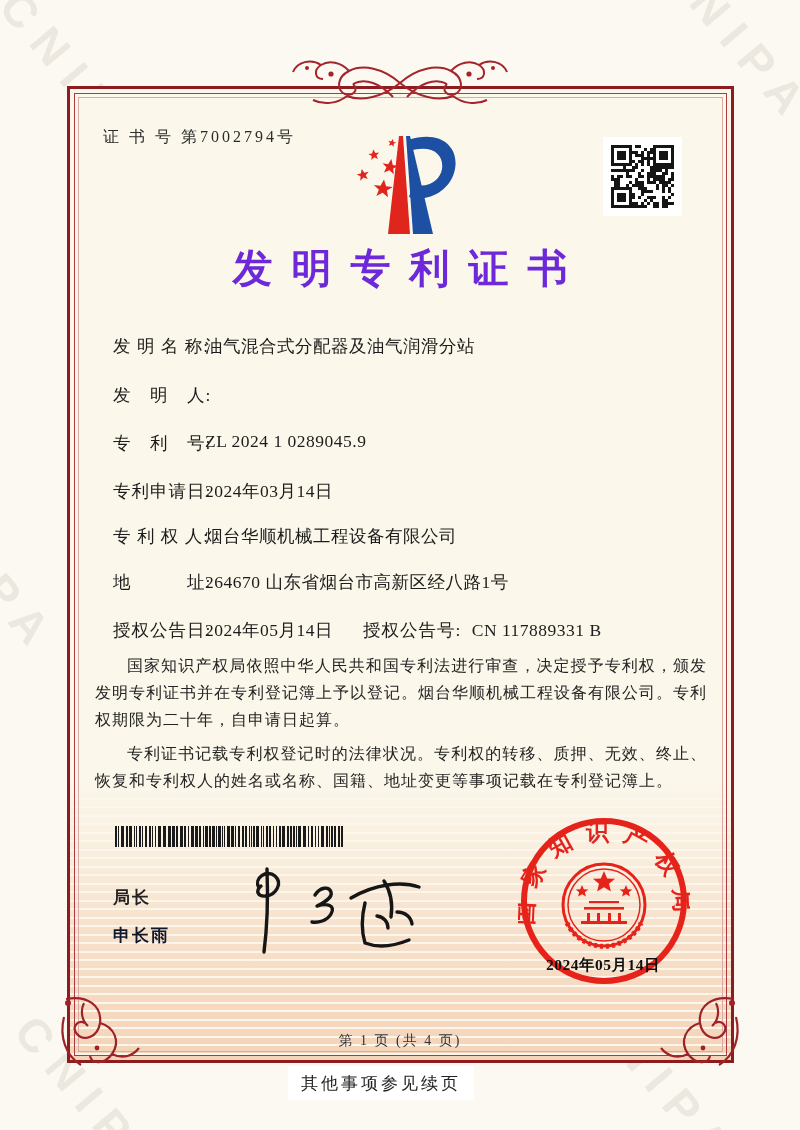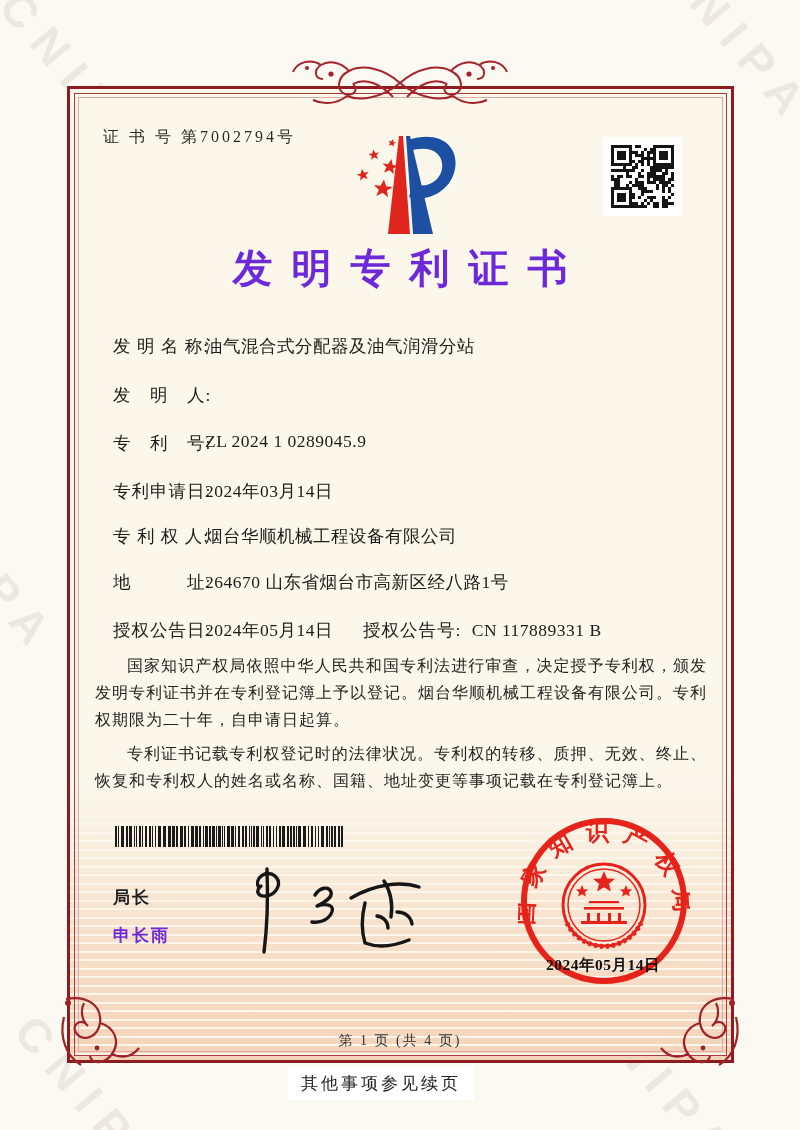--- a/index.html
+++ b/index.html
@@ -78,21 +78,21 @@
     left:95px;top:652px;width:612px;z-index:4;
     font-size:16px;line-height:27px;text-align:justify;letter-spacing:1px;color:#242424;
   }
   .paras p{margin:0 0 7px 0;text-indent:2em;}
 
   .barcode{left:115px;top:826px;z-index:4;}
 
   .dir-t{left:113px;top:886px;font-family:"Liberation Sans","DejaVu Sans",sans-serif;
          font-size:17px;font-weight:600;color:#222;z-index:4;letter-spacing:2px;}
   .dir-n{left:113px;top:924px;font-family:"Liberation Sans","DejaVu Sans",sans-serif;
-         font-size:17px;font-weight:600;color:#6d28d9;z-index:4;letter-spacing:2px;}
+         font-size:17px;font-weight:600;color:#0f172a;z-index:4;letter-spacing:2px;}
   .sig{left:225px;top:862px;z-index:4;}
 
   .seal{left:518px;top:815px;z-index:5;}
   .seal-date{
     left:533px;top:955px;width:140px;text-align:center;
     font-size:15.5px;color:#0e0e0e;letter-spacing:0.5px;z-index:6;font-weight:bold;
   }
 
   .pagenum{left:0;right:0;top:1032px;text-align:center;font-size:14px;color:#333;
            letter-spacing:2px;z-index:4;}

